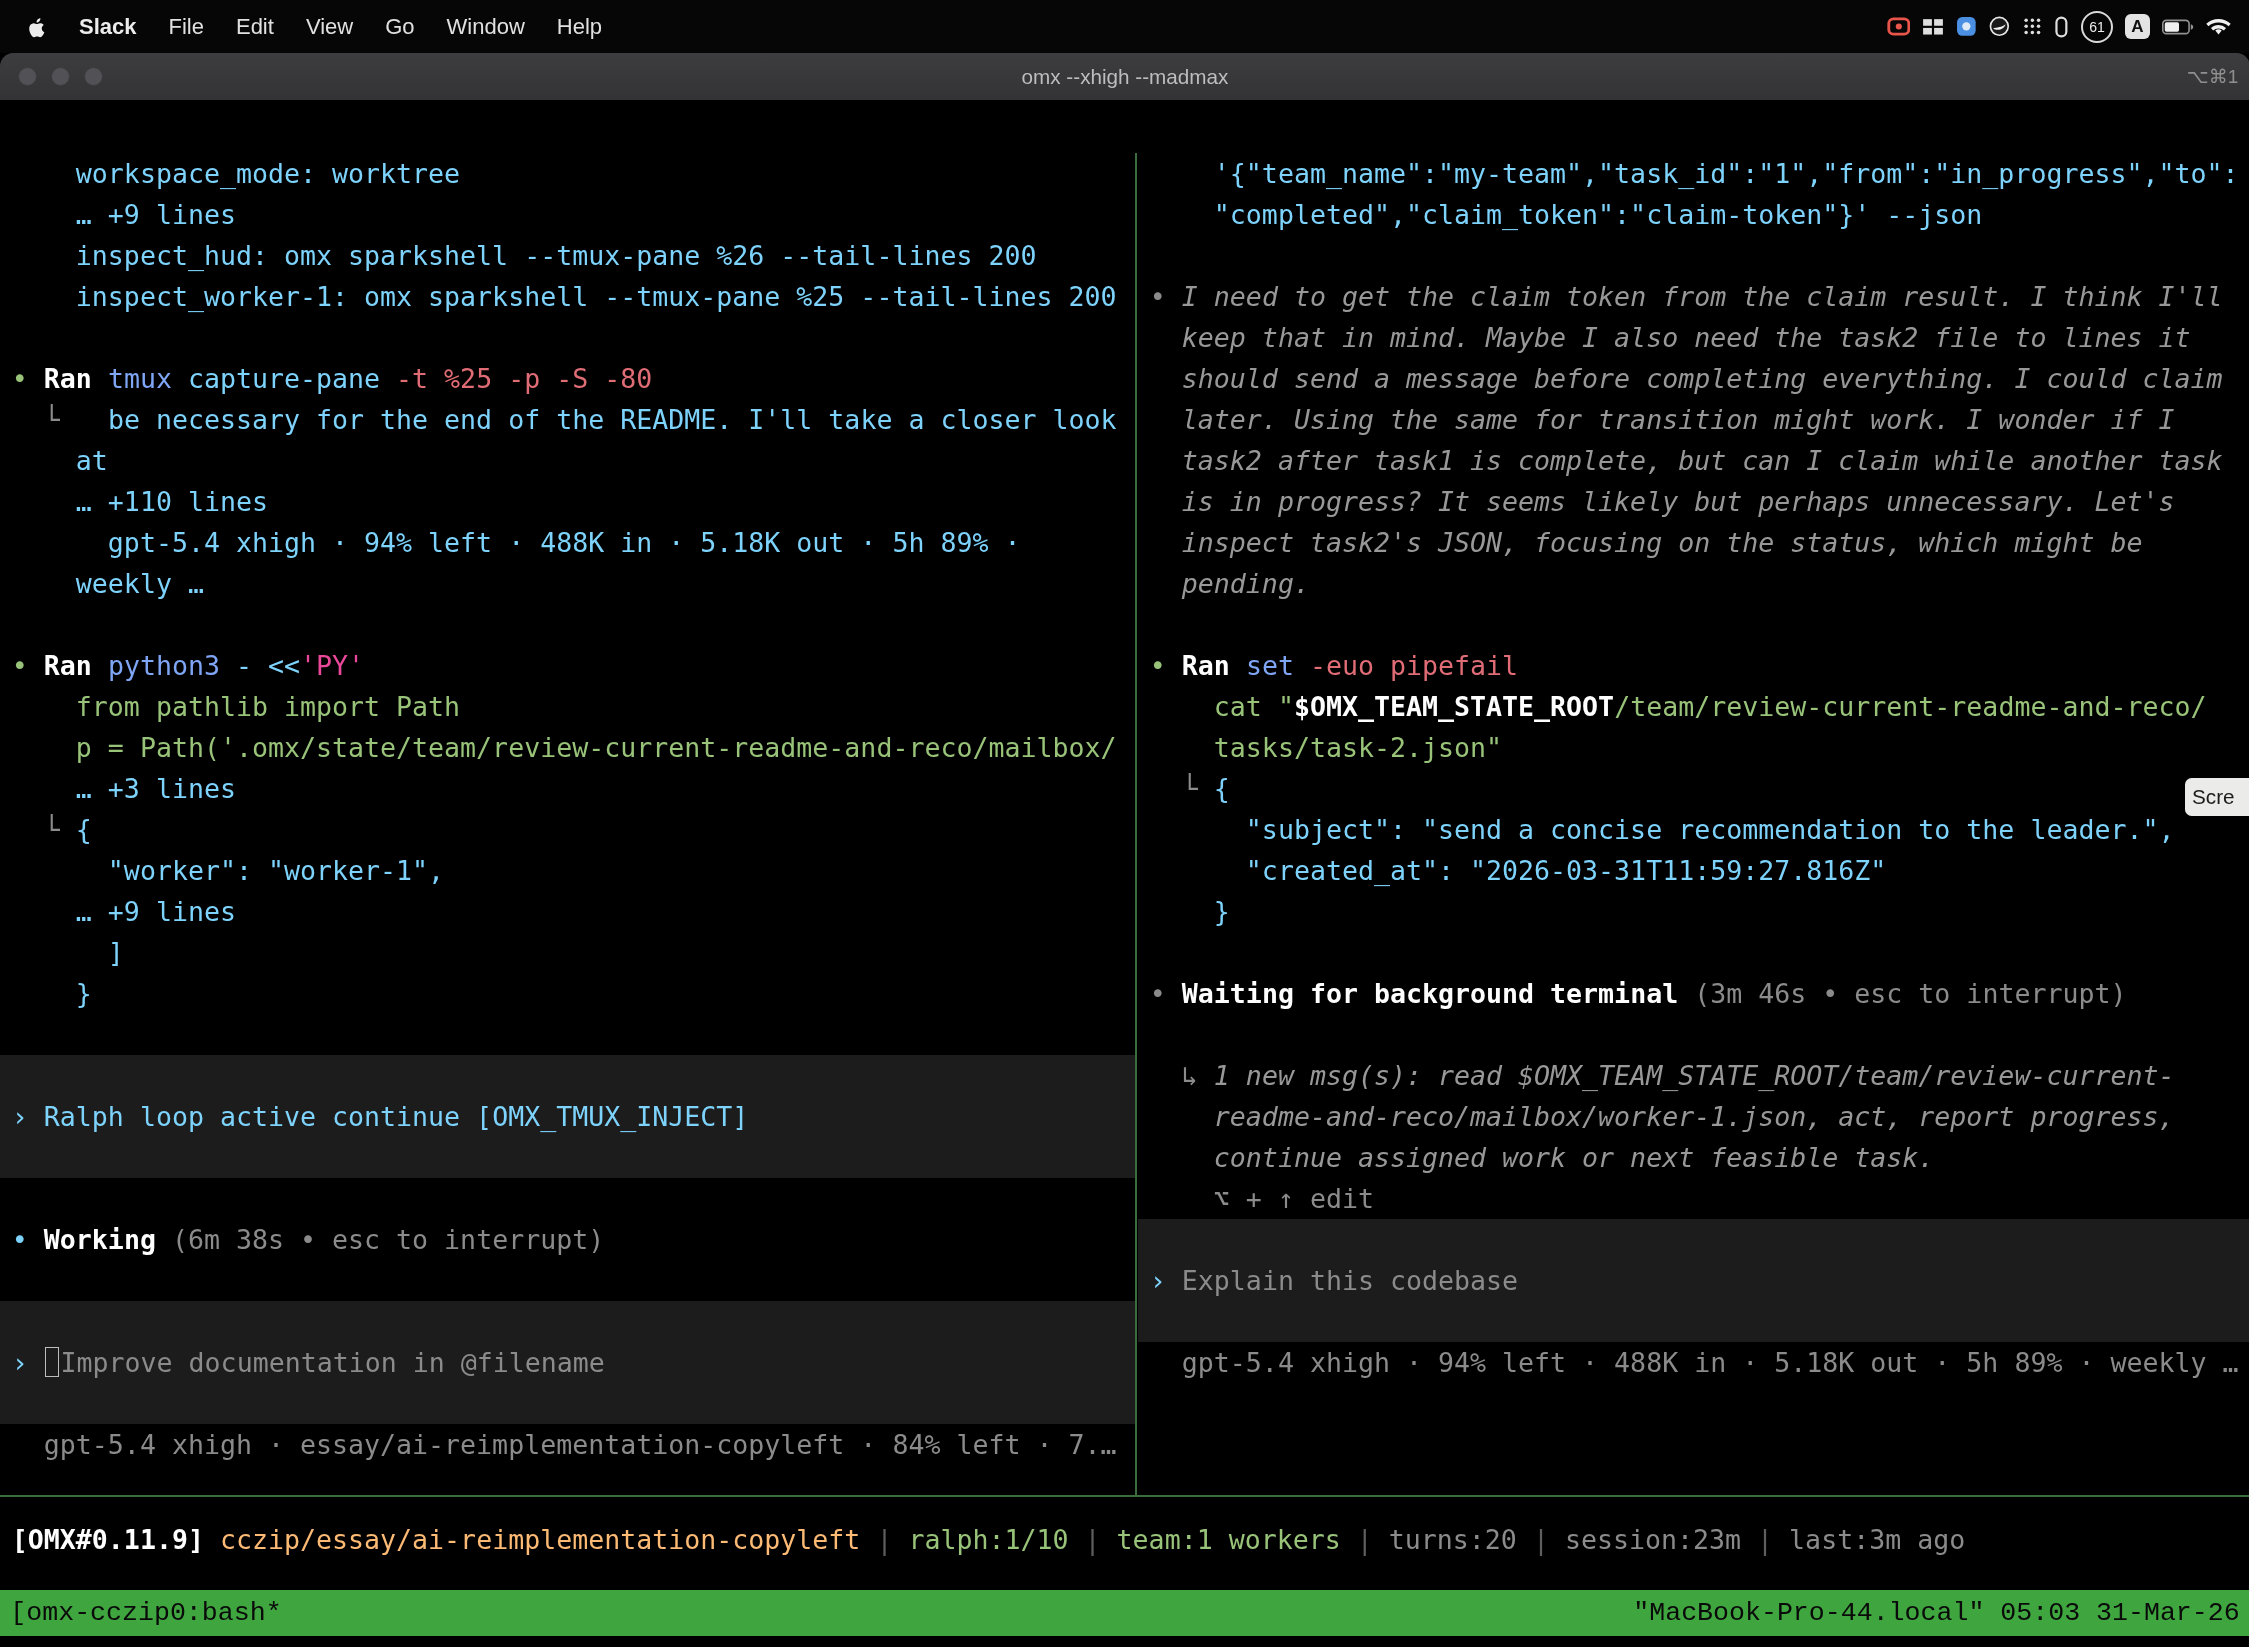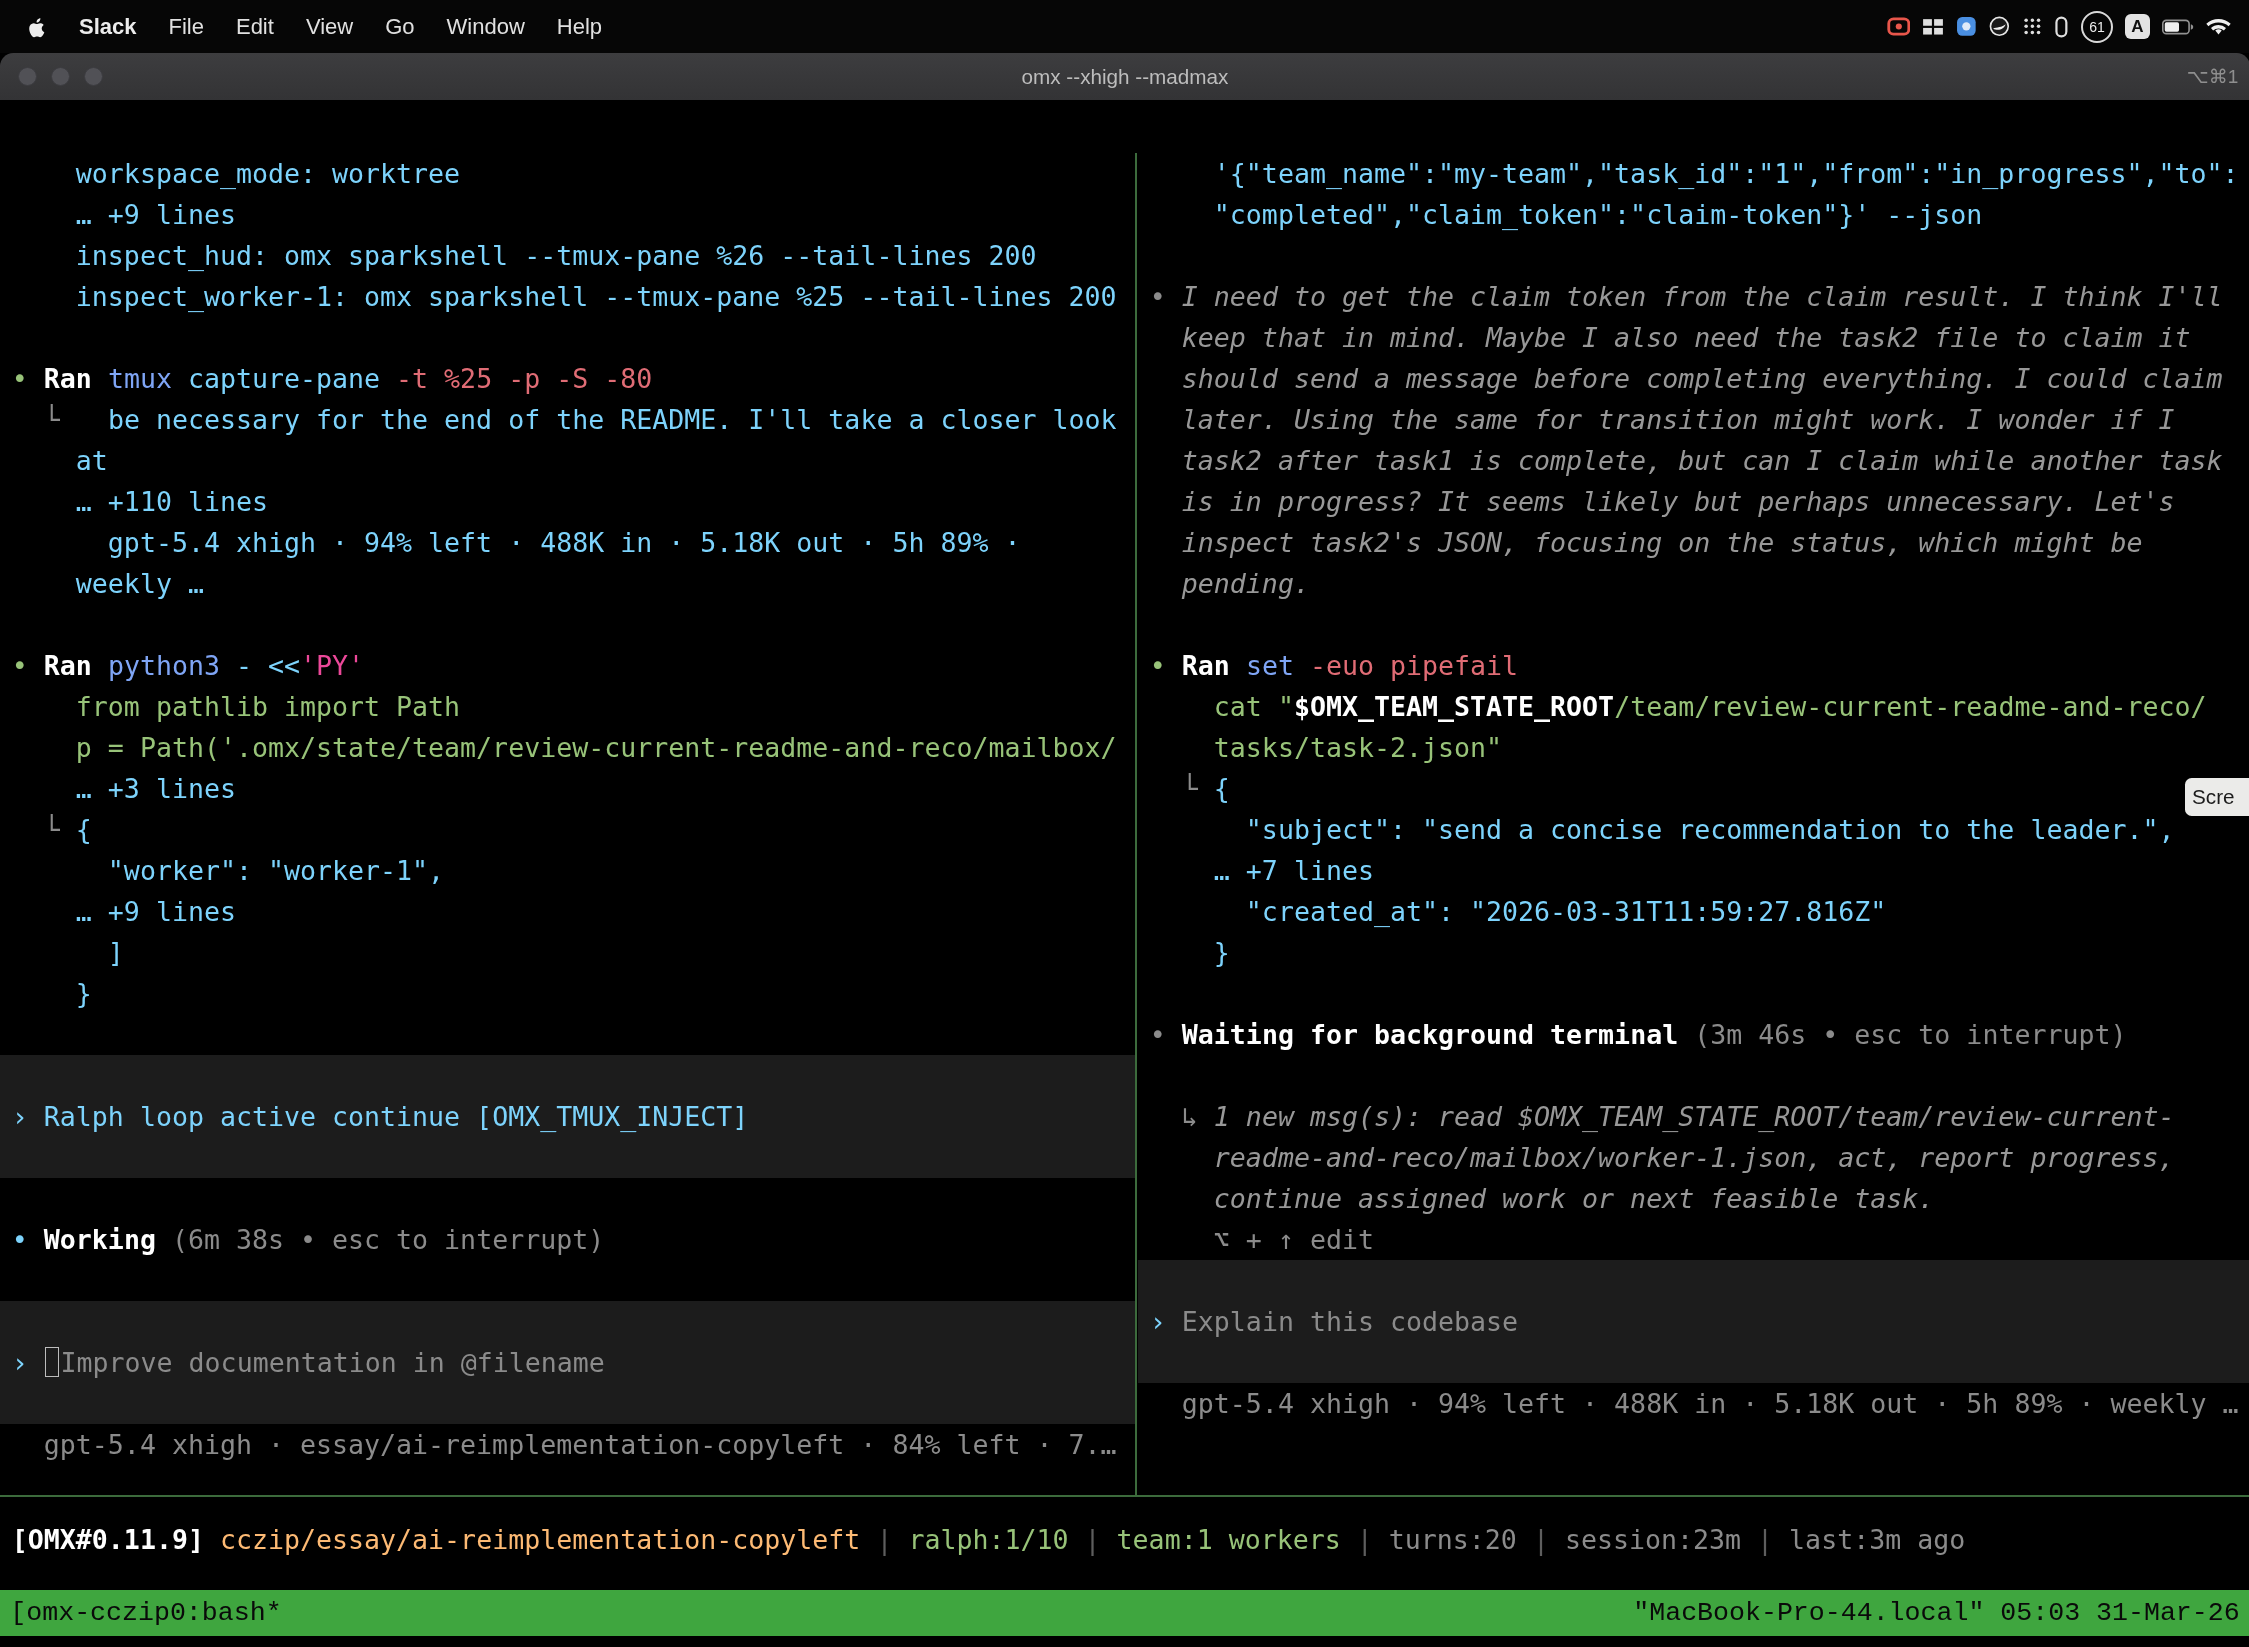--- a/index.html
+++ b/index.html
@@ -197,34 +197,33 @@
           <div class="tline band"><span class="seg-fg">› </span><span class="cursor"></span><span class="seg-dim">Improve documentation in @filename</span></div>
           <div class="tline band"></div>
           <div class="tline"><span class="seg-dim">  gpt-5.4 xhigh · essay/ai-reimplementation-copyleft · 84% left · 7.…</span></div>
         </div>
       <div class="vsep"></div>
       <div class="pane" id="pane-right">
           <div class="tline"><span class="seg-fg">    '{"team_name":"my-team","task_id":"1","from":"in_progress","to":</span></div>
           <div class="tline"><span class="seg-fg">    "completed","claim_token":"claim-token"}' --json</span></div>
           <div class="tline"></div>
           <div class="tline"><span class="seg-dim">• </span><span class="seg-dimi">I need to get the claim token from the claim result. I think I'll</span></div>
-          <div class="tline"><span class="seg-dimi">  keep that in mind. Maybe I also need the task2 file to claim it</span></div>
+          <div class="tline"><span class="seg-dimi">  keep that in mind. Maybe I also need the task2 file to lines it</span></div>
           <div class="tline"><span class="seg-dimi">  should send a message before completing everything. I could claim</span></div>
           <div class="tline"><span class="seg-dimi">  later. Using the same for transition might work. I wonder if I</span></div>
           <div class="tline"><span class="seg-dimi">  task2 after task1 is complete, but can I claim while another task</span></div>
           <div class="tline"><span class="seg-dimi">  is in progress? It seems likely but perhaps unnecessary. Let's</span></div>
           <div class="tline"><span class="seg-dimi">  inspect task2's JSON, focusing on the status, which might be</span></div>
           <div class="tline"><span class="seg-dimi">  pending.</span></div>
           <div class="tline"></div>
           <div class="tline"><span class="seg-green">• </span><span class="seg-bold">Ran </span><span class="seg-blue">set </span><span class="seg-red">-euo pipefail</span></div>
           <div class="tline"><span class="seg-green">    cat "</span><span class="seg-bold">$OMX_TEAM_STATE_ROOT</span><span class="seg-green">/team/review-current-readme-and-reco/</span></div>
           <div class="tline"><span class="seg-green">    tasks/task-2.json"</span></div>
           <div class="tline"><span class="seg-dim">  └ </span><span class="seg-fg">{</span></div>
           <div class="tline"><span class="seg-fg">      "subject": "send a concise recommendation to the leader.",</span></div>
-          <div class="tline"><span class="seg-fg">    … +7 lines</span></div>
           <div class="tline"><span class="seg-fg">      "created_at": "2026-03-31T11:59:27.816Z"</span></div>
           <div class="tline"><span class="seg-fg">    }</span></div>
           <div class="tline"></div>
           <div class="tline"><span class="seg-dim">• </span><span class="seg-bold">Waiting for background terminal </span><span class="seg-dim">(3m 46s • esc to interrupt)</span></div>
           <div class="tline"></div>
           <div class="tline"><span class="seg-dim">  ↳ </span><span class="seg-dimi">1 new msg(s): read $OMX_TEAM_STATE_ROOT/team/review-current-</span></div>
           <div class="tline"><span class="seg-dimi">    readme-and-reco/mailbox/worker-1.json, act, report progress,</span></div>
           <div class="tline"><span class="seg-dimi">    continue assigned work or next feasible task.</span></div>
           <div class="tline"><span class="seg-dim">    ⌥ + ↑ edit</span></div>
           <div class="tline band"></div>

